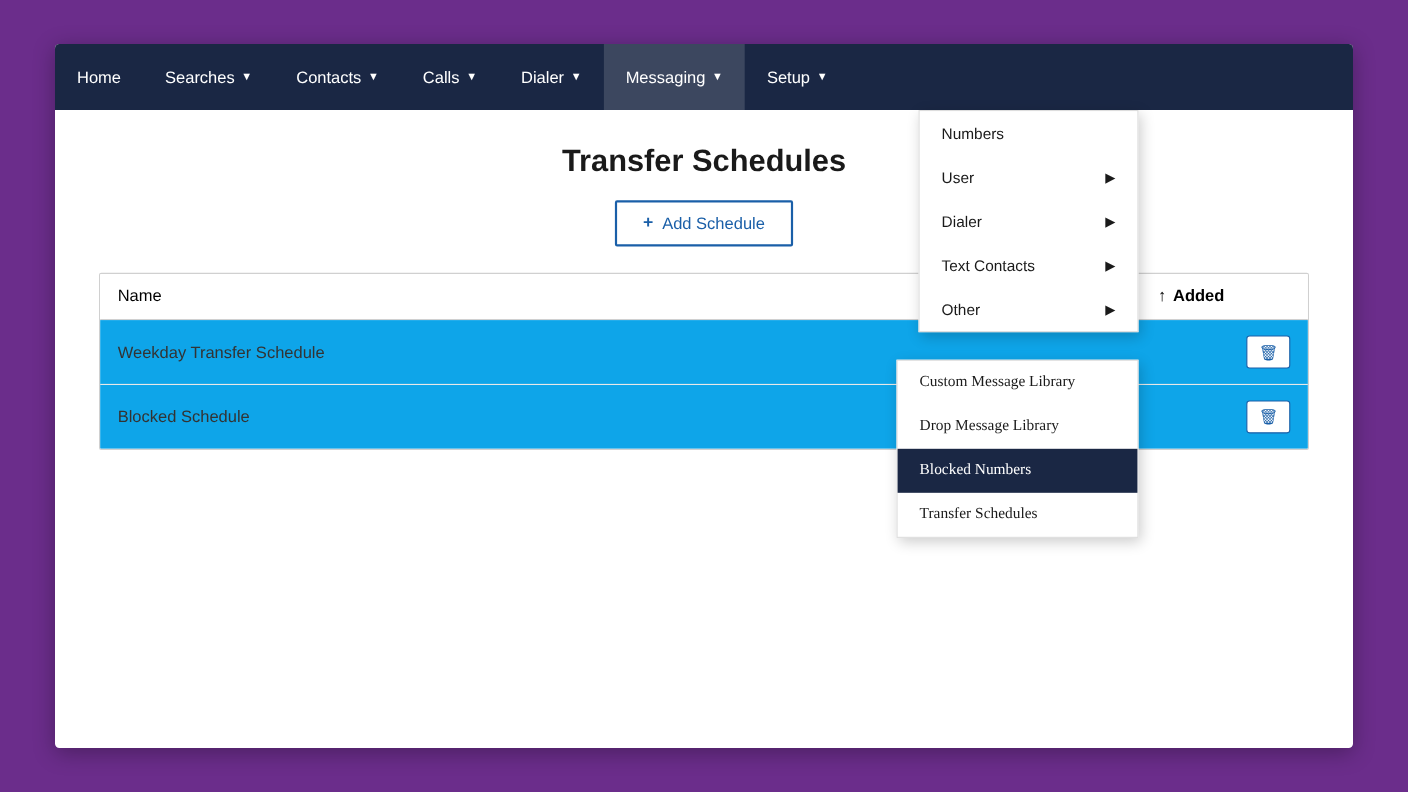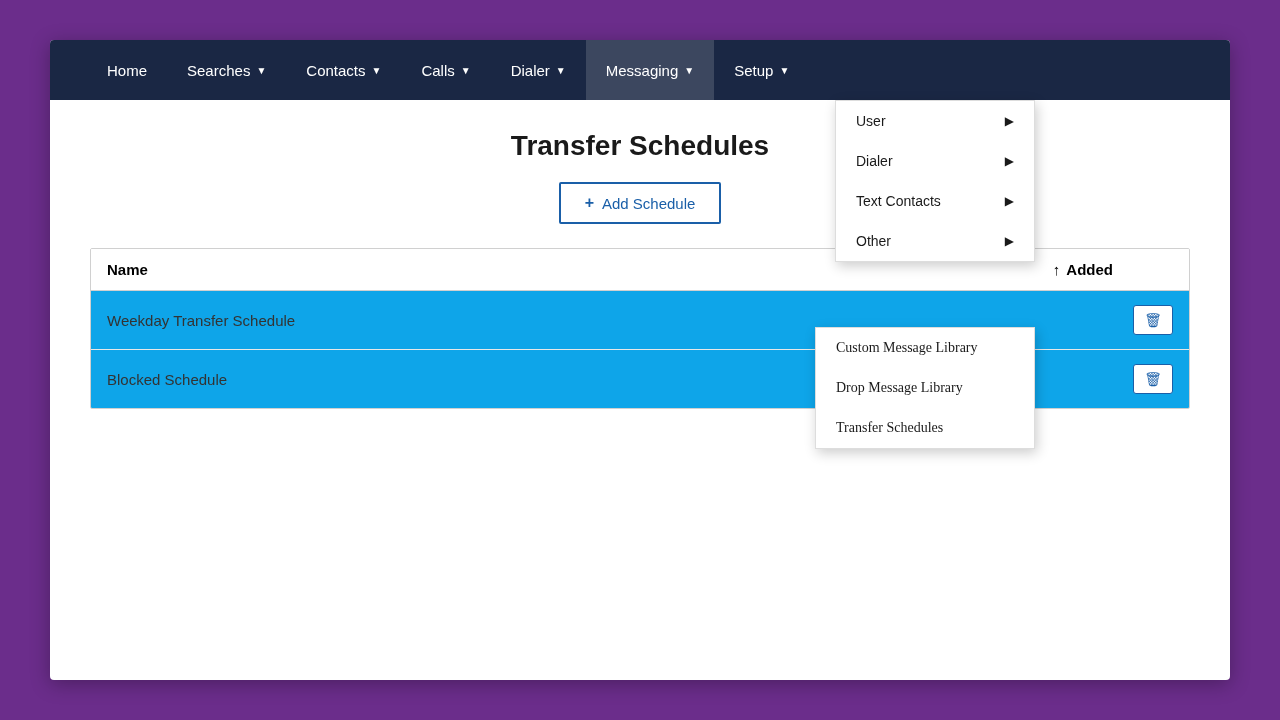--- a/index.html
+++ b/index.html
@@ -20,21 +20,20 @@
       position: relative;
       box-shadow: 0 4px 20px rgba(0,0,0,0.3);
     }
     .navbar {
       background-color: #1a2744;
       display: flex;
       align-items: stretch;
       height: 60px;
       position: relative;
       z-index: 100;
-      padding-left: 37px;
     }
     .nav-item {
       display: flex;
       align-items: center;
       padding: 0 20px;
       color: white;
       font-size: 15px;
       cursor: pointer;
       white-space: nowrap;
       position: relative;
@@ -83,21 +82,21 @@
       overflow: hidden;
     }
     .table-header {
       display: flex;
       align-items: center;
       padding: 12px 16px;
       background: white;
       border-bottom: 1px solid #d0d0d0;
     }
     .th-name {
-      font-weight: bold;
+      font-weight: normal;
       font-size: 15px;
       flex: 1;
     }
     .th-added {
       font-weight: bold;
       font-size: 15px;
       display: flex;
       align-items: center;
       gap: 6px;
       margin-right: 60px;
@@ -236,20 +235,23 @@
         <div class="row-name">Blocked Schedule</div>
         <div class="row-actions">
           <button class="delete-btn">🗑</button>
         </div>
       </div>
     </div>
   </div>
 
   <div class="dropdown-menu messaging-dropdown" style="right: 195px;">
     <div class="dropdown-item">
+      <span>Numbers</span>
+    </div>
+    <div class="dropdown-item">
       <span>User</span>
       <span class="arrow">▶</span>
     </div>
     <div class="dropdown-item">
       <span>Dialer</span>
       <span class="arrow">▶</span>
     </div>
     <div class="dropdown-item">
       <span>Text Contacts</span>
       <span class="arrow">▶</span>
@@ -260,18 +262,21 @@
     </div>
   </div>
 
   <div class="dropdown-menu text-messaging-submenu" style="position:absolute; top:287px; right:195px; min-width:220px;font-family:Liberation Serif, serif;">
     <div class="dropdown-item">
       <span>Custom Message Library</span>
     </div>
     <div class="dropdown-item">
       <span>Drop Message Library</span>
     </div>
+    <div class="dropdown-item highlighted">
+      <span>Blocked Numbers</span>
+    </div>
     <div class="dropdown-item">
       <span>Transfer Schedules</span>
     </div>
   </div>
 
 </div>
 
 </body></html>

